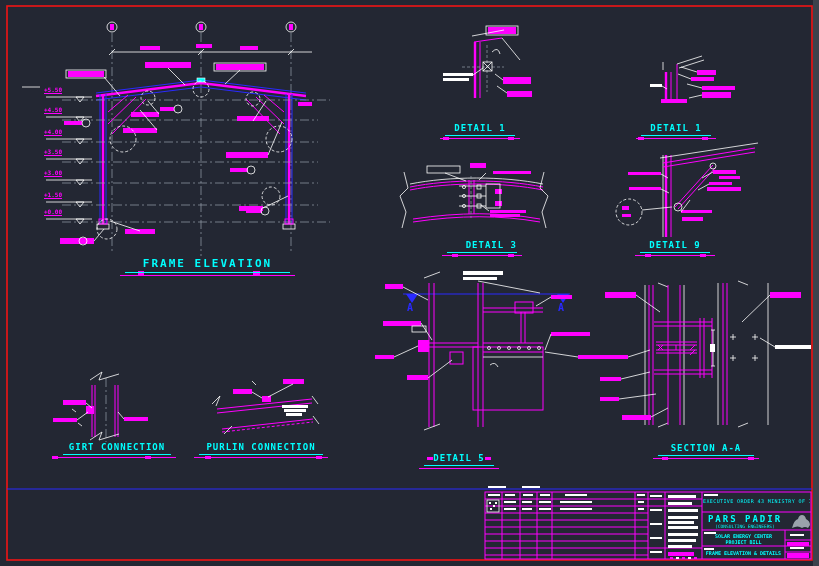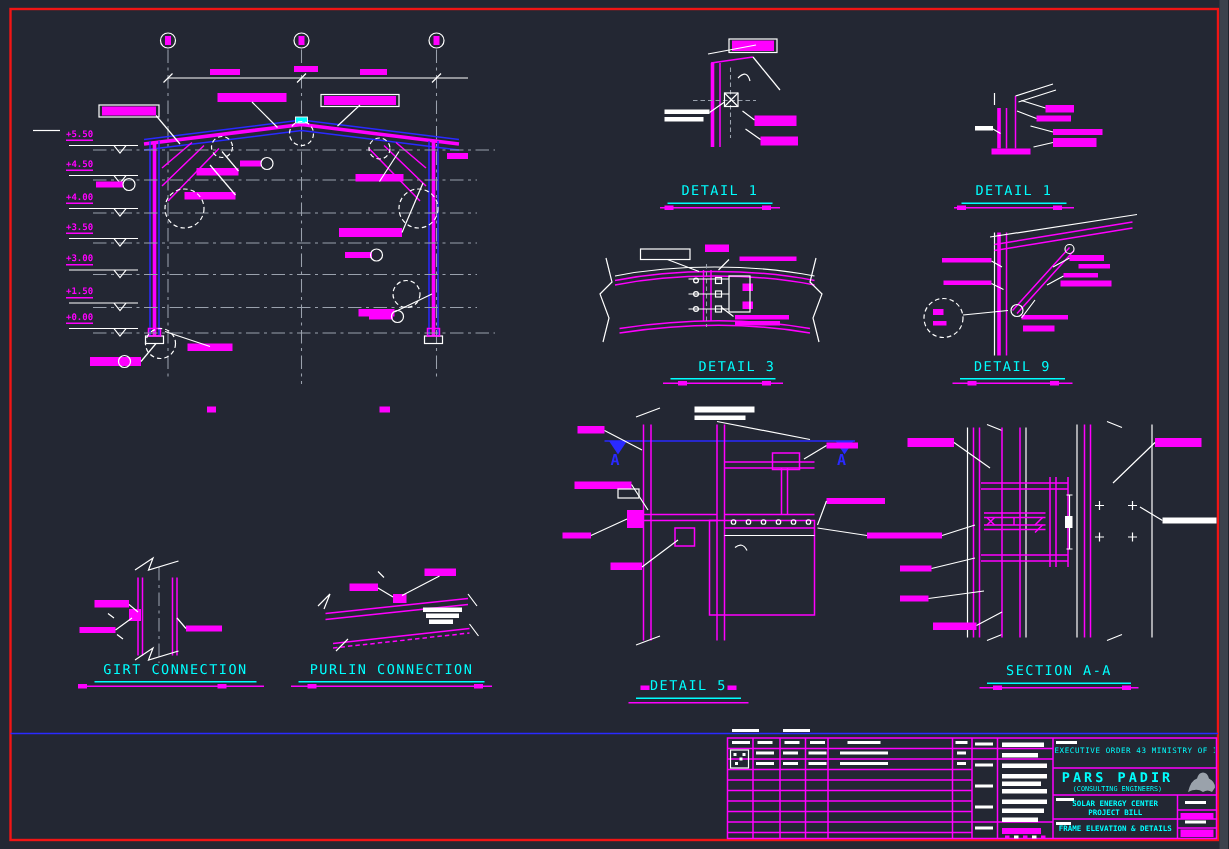--- a/index.html
+++ b/index.html
@@ -13,21 +13,21 @@
   .sb{stroke:#2a2aff;fill:none;stroke-width:1;}
   .sg{stroke:#9aa1ad;fill:none;stroke-width:0.7;}
   .sr{stroke:#f01515;fill:none;stroke-width:1.6;}
   .dd{stroke-dasharray:9 3 2 3;}
   .ds{stroke-dasharray:3 2;}
   .fm{fill:#ff00ff;}
   .fw{fill:#ffffff;}
   .fb{fill:#2a2aff;}
   .fgy{fill:#9aa2ab;}
   
-  .view-title{position:absolute;color:#00ffff;font-weight:normal;font-size:9px;
+  .view-title{position:absolute;color:#00ffff;font-weight:bold;font-size:9px;
     letter-spacing:1px;text-align:center;border-bottom:1px solid #00ffff;
     padding-bottom:2px;white-space:nowrap;}
   .view-title::after{content:"";position:absolute;left:-5px;right:-5px;bottom:-4px;
     height:1px;background:#ff00ff;}
   .big-title{font-size:11px;letter-spacing:2px;}
   
   .lvl{position:absolute;color:#ff00ff;font-size:6px;font-weight:bold;
     border-bottom:1px solid #ff00ff;line-height:7px;white-space:nowrap;}
   
   .secA{position:absolute;color:#2a2aff;font-weight:bold;font-size:10px;line-height:10px;}
@@ -432,20 +432,21 @@
       <rect x="787" y="553" width="22" height="5" class="fm"></rect>
       <rect x="704" y="494" width="14" height="2" class="fw"></rect>
       <rect x="704" y="532" width="12" height="2" class="fw"></rect>
       <rect x="704" y="548" width="10" height="2" class="fw"></rect>
     </g>
 
     <path d="M792,528 q2,-8 6,-9 q1,-4 4,-4 q3,0 4,4 q4,2 4,6 l-2,3 q-3,-2 -6,0 q-4,-3 -10,0 Z" class="fgy"></path>
   </g>
 </svg>
 
+  <div class="view-title big-title" style="left:125px;top:257px;width:165px;">FRAME ELEVATION</div>
   <div class="view-title" style="left:445px;top:123px;width:70px;">DETAIL 1</div>
   <div class="view-title" style="left:641px;top:123px;width:70px;">DETAIL 1</div>
   <div class="view-title" style="left:447px;top:240px;width:70px;text-align:right;">DETAIL 3</div>
   <div class="view-title" style="left:640px;top:240px;width:70px;">DETAIL 9</div>
   <div class="view-title" style="left:424px;top:453px;width:70px;">DETAIL 5</div>
   <div class="view-title" style="left:658px;top:443px;width:96px;">SECTION A-A</div>
   <div class="view-title" style="left:47px;top:442px;width:108px;margin-left:16px;">GIRT CONNECTION</div>
   <div class="view-title" style="left:199px;top:442px;width:124px;">PURLIN CONNECTION</div>
 
   <div class="lvl" style="left:44px;top:86px;">+5.50</div>

